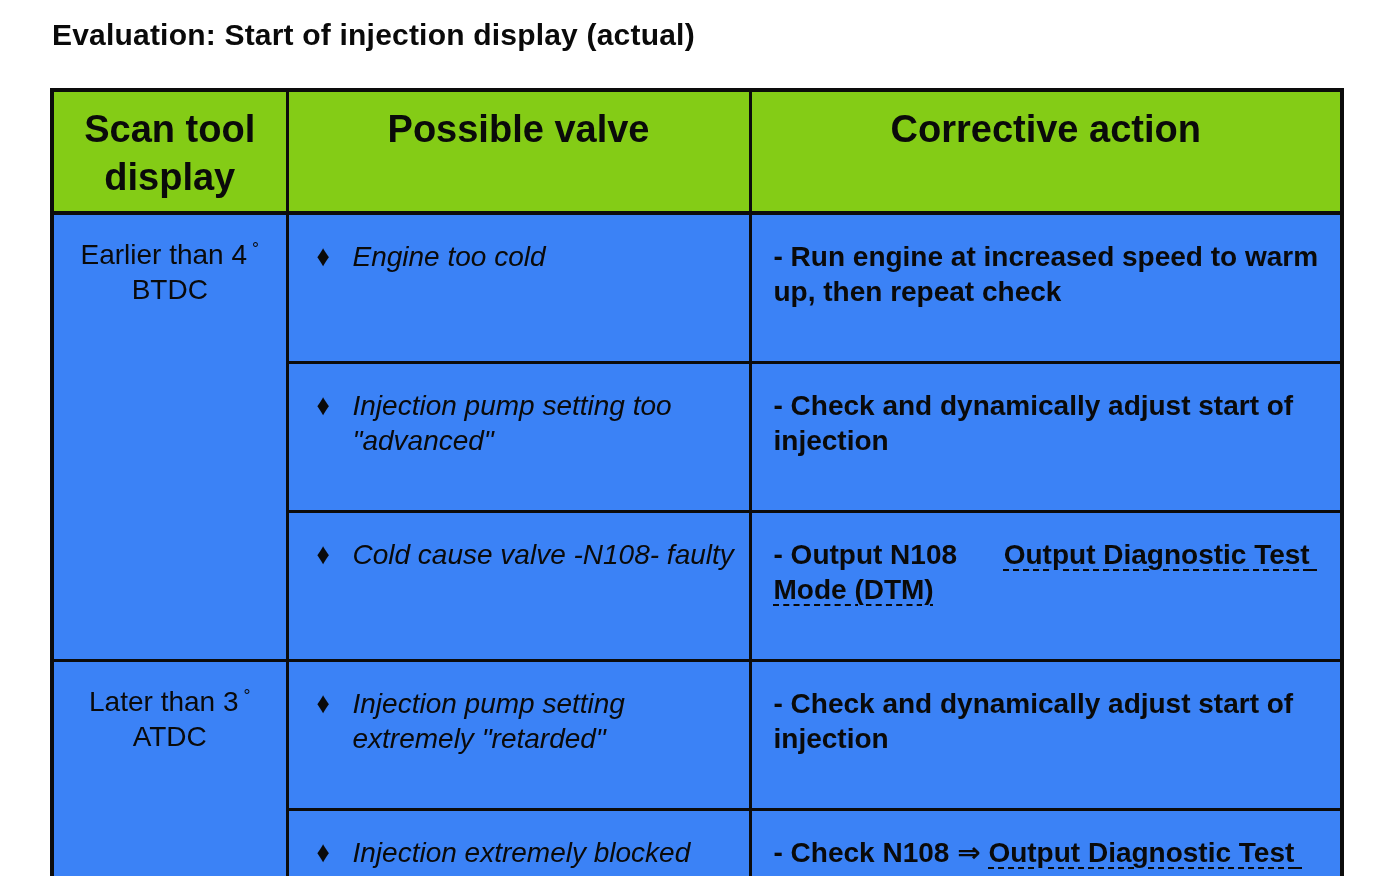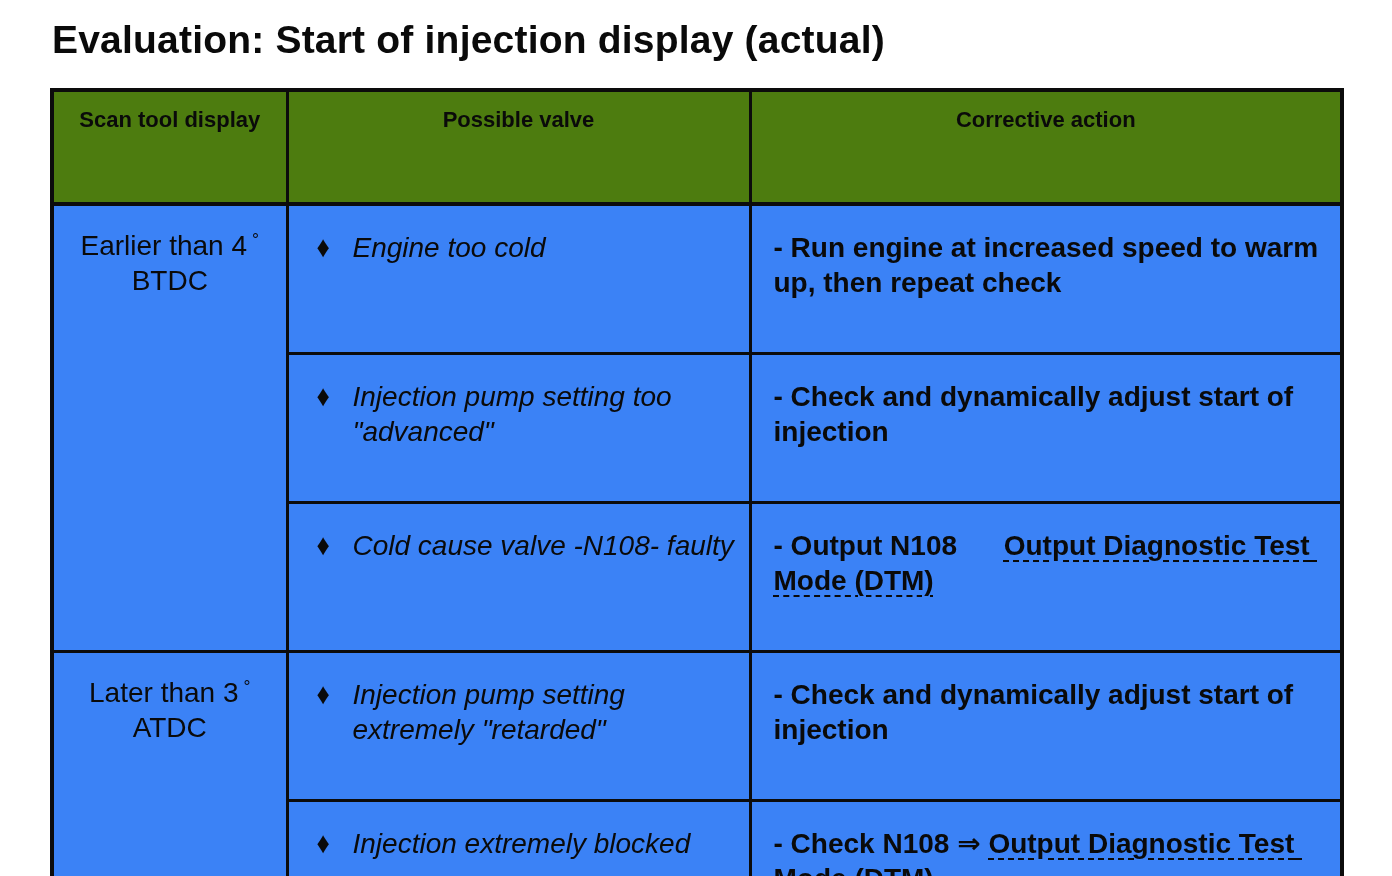--- a/index.html
+++ b/index.html
@@ -9,41 +9,41 @@
     width: 1392px;
     height: 876px;
     font-family: "Liberation Sans", "DejaVu Sans", sans-serif;
     color: #0a0a0a;
     position: relative;
   }
   .page-title {
     position: absolute;
     left: 52px;
     top: 18px;
-    font-size: 39px;
+    font-size: 30px;
     font-weight: bold;
     letter-spacing: 0.2px;
   }
   table.eval-table {
     position: absolute;
     left: 50px;
     top: 88px;
     width: 1290px;
     border-collapse: collapse;
     table-layout: fixed;
   }
   table.eval-table, table.eval-table td, table.eval-table th {
     border: 3px solid #0c0c0c;
   }
   table.eval-table {
     border-width: 4px;
   }
   th {
-    background: #4d7c0f;
-    font-size: 22px;
+    background: #84cc16;
+    font-size: 38px;
     font-weight: bold;
     text-align: center;
     vertical-align: top;
     padding: 14px 10px 10px 10px;
     height: 86px;
     line-height: 1.25;
     border-bottom-width: 4px !important;
   }
   td {
     background: #3b82f6;

